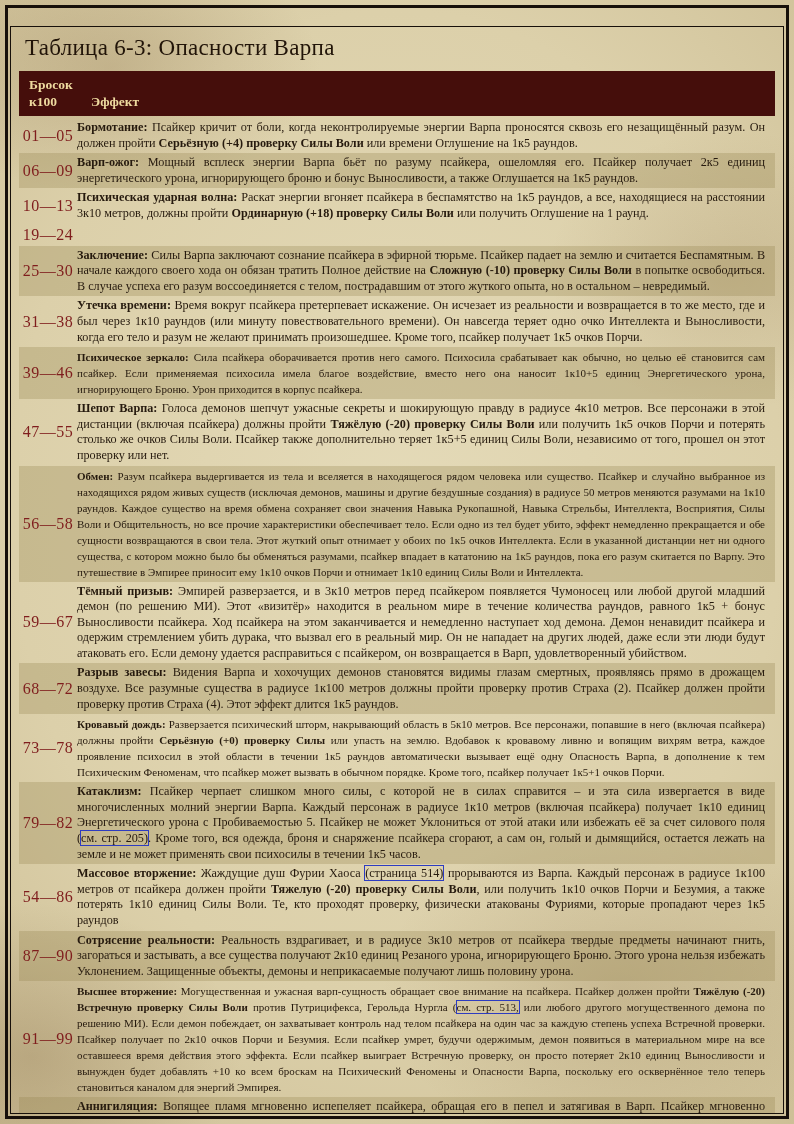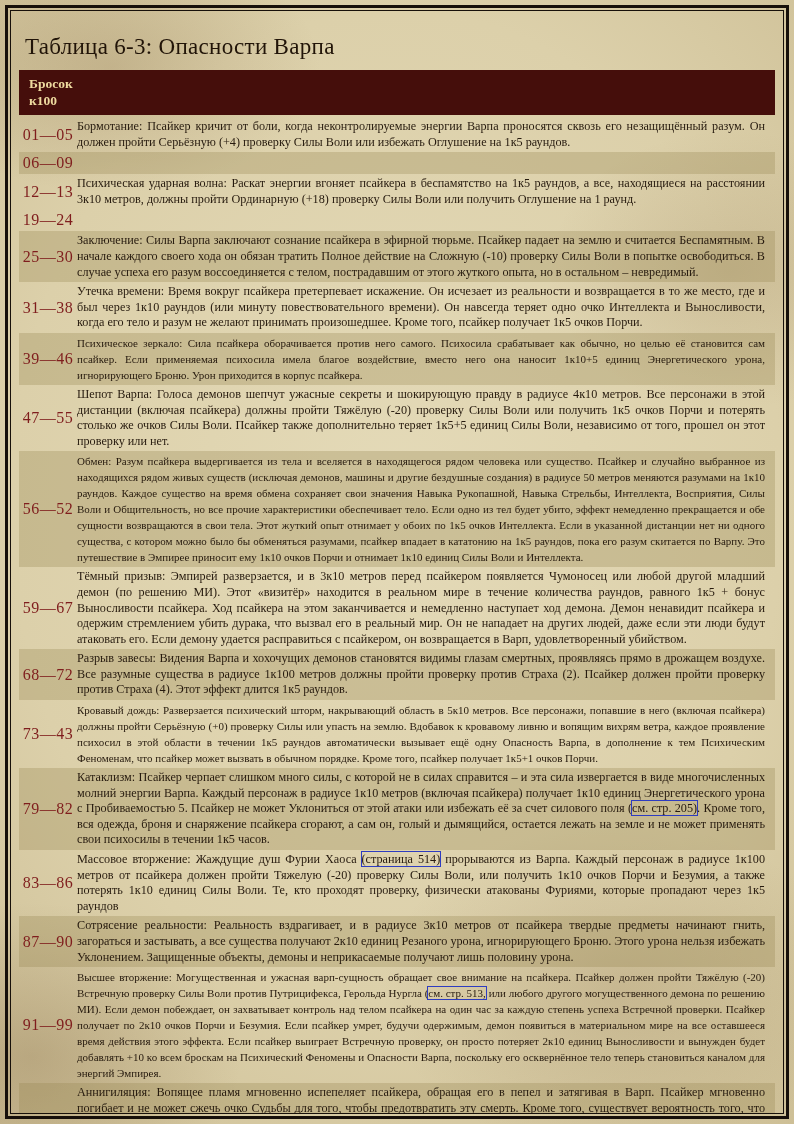--- a/index.html
+++ b/index.html
@@ -9,21 +9,21 @@
     color:#261a0e;
     background-color:#d7cba4;
     background-image:
       radial-gradient(ellipse 300px 180px at 14% 6%, rgba(118,88,48,0.22), transparent 70%),
       radial-gradient(ellipse 260px 200px at 92% 24%, rgba(122,92,52,0.16), transparent 70%),
       radial-gradient(ellipse 340px 240px at 78% 88%, rgba(116,86,46,0.18), transparent 70%),
       radial-gradient(ellipse 300px 220px at 4% 94%, rgba(108,78,42,0.24), transparent 70%),
       radial-gradient(ellipse 700px 900px at 50% 45%, #e4dab8 0%, #dcd0aa 55%, #c9ba90 100%);
   }
   .frame{position:absolute;inset:5px;border:3px solid #17100a;}
-  .frame-inner{position:absolute;inset:2px;border:1px solid #17100a;padding:15px 6px 6px 6px;overflow:hidden;}
+  .frame-inner{position:absolute;inset:2px;border:1px solid #17100a;padding:0 6px 6px 6px;overflow:hidden;margin-top:16px;}
   .title{
     font-size:23px;line-height:28px;letter-spacing:0.3px;
     color:#211408;margin:7px 4px 9px 8px;font-weight:400;
   }
   .thead{
     display:grid;grid-template-columns:62px 1fr;align-items:end;
     background:#450e0b;color:#eeda9f;
     padding:5px 10px 6px 10px;margin:0 2px;
     font-weight:bold;font-size:13.5px;line-height:17px;
   }
@@ -32,48 +32,50 @@
   .row.shaded{background:rgba(148,132,80,0.30);}
   .range{
     align-self:center;text-align:center;font-size:16px;color:#7f1d1d;
     letter-spacing:0.5px;
   }
   .text{
     font-size:12.2px;line-height:15.6px;text-align:justify;
     padding-right:10px;
   }
   .row.small .text{font-size:11px;line-height:16px;}
-  .text .b{font-weight:normal;}
+  .text .b{font-weight:bold;}
   .text .link{
     box-shadow:0 0 0 1px #2e3cc0;
     cursor:pointer;
   }
 </style>
 </head>
 <body>
 
 <div class="frame">
   <div class="frame-inner">
     <div class="title">Таблица 6-3: Опасности Варпа</div>
     <div class="thead">
       <div>
         <div>Бросок</div>
         <div>к100</div>
       </div>
+      <div>Эффект</div>
     </div>
     <div class="rows">
         <div class="row">
           <div class="range">01—05</div>
-          <div class="text"><span class="b">Бормотание: </span><span class="">Псайкер кричит от боли, когда неконтролируемые энергии Варпа проносятся сквозь его незащищённый разум. Он должен пройти </span><span class="b">Серьёзную (+4) проверку Силы Воли</span><span class=""> или избежать Оглушение на 1к5 раундов.</span></div>
+          <div class="text"><span class="b">Бормотание: </span><span class="">Псайкер кричит от боли, когда неконтролируемые энергии Варпа проносятся сквозь его незащищённый разум. Он должен пройти </span><span class="b">Серьёзную (+4) проверку Силы Воли</span><span class=""> или времени Оглушение на 1к5 раундов.</span></div>
         </div>
         <div class="row shaded">
           <div class="range">06—09</div>
+          <div class="text"><span class="b">Варп-ожог: </span><span class="">Мощный всплеск энергии Варпа бьёт по разуму псайкера, ошеломляя его. Псайкер получает 2к5 единиц энергетического урона, игнорирующего броню и бонус Выносливости, а также Оглушается на 1к5 раундов.</span></div>
         </div>
         <div class="row">
-          <div class="range">12—13</div>
+          <div class="range">10—13</div>
           <div class="text"><span class="b">Психическая ударная волна: </span><span class="">Раскат энергии вгоняет псайкера в беспамятство на 1к5 раундов, а все, находящиеся на расстоянии 3к10 метров, должны пройти </span><span class="b">Ординарную (+18) проверку Силы Воли</span><span class=""> или получить Оглушение на 1 раунд.</span></div>
         </div>
         <div class="row">
           <div class="range">19—24</div>
         </div>
         <div class="row shaded">
           <div class="range">25—30</div>
           <div class="text"><span class="b">Заключение: </span><span class="">Силы Варпа заключают сознание псайкера в эфирной тюрьме. Псайкер падает на землю и считается Беспамятным. В начале каждого своего хода он обязан тратить Полное действие на </span><span class="b">Сложную (-10) проверку Силы Воли</span><span class=""> в попытке освободиться. В случае успеха его разум воссоединяется с телом, пострадавшим от этого жуткого опыта, но в остальном – невредимый.</span></div>
         </div>
         <div class="row">
@@ -82,41 +84,41 @@
         </div>
         <div class="row shaded small">
           <div class="range">39—46</div>
           <div class="text"><span class="b">Психическое зеркало: </span><span class="">Сила псайкера оборачивается против него самого. Психосила срабатывает как обычно, но целью её становится сам псайкер. Если применяемая психосила имела благое воздействие, вместо него она наносит 1к10+5 единиц Энергетического урона, игнорирующего Броню. Урон приходится в корпус псайкера.</span></div>
         </div>
         <div class="row">
           <div class="range">47—55</div>
           <div class="text"><span class="b">Шепот Варпа: </span><span class="">Голоса демонов шепчут ужасные секреты и шокирующую правду в радиусе 4к10 метров. Все персонажи в этой дистанции (включая псайкера) должны пройти </span><span class="b">Тяжёлую (-20) проверку Силы Воли</span><span class=""> или получить 1к5 очков Порчи и потерять столько же очков Силы Воли. Псайкер также дополнительно теряет 1к5+5 единиц Силы Воли, независимо от того, прошел он этот проверку или нет.</span></div>
         </div>
         <div class="row shaded small">
-          <div class="range">56—52</div>
+          <div class="range">56—58</div>
           <div class="text"><span class="b">Обмен: </span><span class="">Разум псайкера выдергивается из тела и вселяется в находящегося рядом человека или существо. Псайкер и случайно выбранное из находящихся рядом живых существ (исключая демонов, машины и другие бездушные создания) в радиусе 50 метров меняются разумами на 1к10 раундов. Каждое существо на время обмена сохраняет свои значения Навыка Рукопашной, Навыка Стрельбы, Интеллекта, Восприятия, Силы Воли и Общительность, но все прочие характеристики обеспечивает тело. Если одно из тел будет убито, эффект немедленно прекращается и обе сущности возвращаются в свои тела. Этот жуткий опыт отнимает у обоих по 1к5 очков Интеллекта. Если в указанной дистанции нет ни одного существа, с котором можно было бы обменяться разумами, псайкер впадает в кататонию на 1к5 раундов, пока его разум скитается по Варпу. Это путешествие в Эмпирее приносит ему 1к10 очков Порчи и отнимает 1к10 единиц Силы Воли и Интеллекта.</span></div>
         </div>
         <div class="row">
           <div class="range">59—67</div>
           <div class="text"><span class="b">Тёмный призыв: </span><span class="">Эмпирей разверзается, и в 3к10 метров перед псайкером появляется Чумоносец или любой другой младший демон (по решению МИ). Этот «визитёр» находится в реальном мире в течение количества раундов, равного 1к5 + бонус Выносливости псайкера. Ход псайкера на этом заканчивается и немедленно наступает ход демона. Демон ненавидит псайкера и одержим стремлением убить дурака, что вызвал его в реальный мир. Он не нападает на других людей, даже если эти люди будут атаковать его. Если демону удается расправиться с псайкером, он возвращается в Варп, удовлетворенный убийством.</span></div>
         </div>
         <div class="row shaded">
           <div class="range">68—72</div>
           <div class="text"><span class="b">Разрыв завесы: </span><span class="">Видения Варпа и хохочущих демонов становятся видимы глазам смертных, проявляясь прямо в дрожащем воздухе. Все разумные существа в радиусе 1к100 метров должны пройти проверку против Страха (2). Псайкер должен пройти проверку против Страха (4). Этот эффект длится 1к5 раундов.</span></div>
         </div>
         <div class="row small">
-          <div class="range">73—43</div>
+          <div class="range">73—78</div>
           <div class="text"><span class="b">Кровавый дождь: </span><span class="">Разверзается психический шторм, накрывающий область в 5к10 метров. Все персонажи, попавшие в него (включая псайкера) должны пройти </span><span class="b">Серьёзную (+0) проверку Силы</span><span class=""> или упасть на землю. Вдобавок к кровавому ливню и вопящим вихрям ветра, каждое проявление психосил в этой области в течении 1к5 раундов автоматически вызывает ещё одну Опасность Варпа, в дополнение к тем Психическим Феноменам, что псайкер может вызвать в обычном порядке. Кроме того, псайкер получает 1к5+1 очков Порчи.</span></div>
         </div>
         <div class="row shaded">
           <div class="range">79—82</div>
           <div class="text"><span class="b">Катаклизм: </span><span class="">Псайкер черпает слишком много силы, с которой не в силах справится – и эта сила извергается в виде многочисленных молний энергии Варпа. Каждый персонаж в радиусе 1к10 метров (включая псайкера) получает 1к10 единиц Энергетического урона с Пробиваемостью 5. Псайкер не может Уклониться от этой атаки или избежать её за счет силового поля (</span><span class="link">см. стр. 205)</span><span class="">. Кроме того, вся одежда, броня и снаряжение псайкера сгорают, а сам он, голый и дымящийся, остается лежать на земле и не может применять свои психосилы в течении 1к5 часов.</span></div>
         </div>
         <div class="row">
-          <div class="range">83—86</div>
+          <div class="range">54—86</div>
           <div class="text"><span class="b">Массовое вторжение: </span><span class="">Жаждущие душ Фурии Хаоса </span><span class="link">(страница 514)</span><span class=""> прорываются из Варпа. Каждый персонаж в радиусе 1к100 метров от псайкера должен пройти </span><span class="b">Тяжелую (-20) проверку Силы Воли</span><span class="">, или получить 1к10 очков Порчи и Безумия, а также потерять 1к10 единиц Силы Воли. Те, кто проходят проверку, физически атакованы Фуриями, которые пропадают через 1к5 раундов</span></div>
         </div>
         <div class="row shaded">
           <div class="range">87—90</div>
           <div class="text"><span class="b">Сотрясение реальности: </span><span class="">Реальность вздрагивает, и в радиусе 3к10 метров от псайкера твердые предметы начинают гнить, загораться и застывать, а все существа получают 2к10 единиц Резаного урона, игнорирующего Броню. Этого урона нельзя избежать Уклонением. Защищенные объекты, демоны и неприкасаемые получают лишь половину урона.</span></div>
         </div>
         <div class="row small">
           <div class="range">91—99</div>
           <div class="text"><span class="b">Высшее вторжение: </span><span class="">Могущественная и ужасная варп-сущность обращает свое внимание на псайкера. Псайкер должен пройти </span><span class="b">Тяжёлую (-20) Встречную проверку Силы Воли</span><span class=""> против Путрицифекса, Герольда Нургла (</span><span class="link">см. стр. 513,</span><span class=""> или любого другого могущественного демона по решению МИ). Если демон побеждает, он захватывает контроль над телом псайкера на один час за каждую степень успеха Встречной проверки. Псайкер получает по 2к10 очков Порчи и Безумия. Если псайкер умрет, будучи одержимым, демон появиться в материальном мире на все оставшееся время действия этого эффекта. Если псайкер выиграет Встречную проверку, он просто потеряет 2к10 единиц Выносливости и вынужден будет добавлять +10 ко всем броскам на Психический Феномены и Опасности Варпа, поскольку его осквернённое тело теперь становиться каналом для энергий Эмпирея.</span></div>
         </div>

